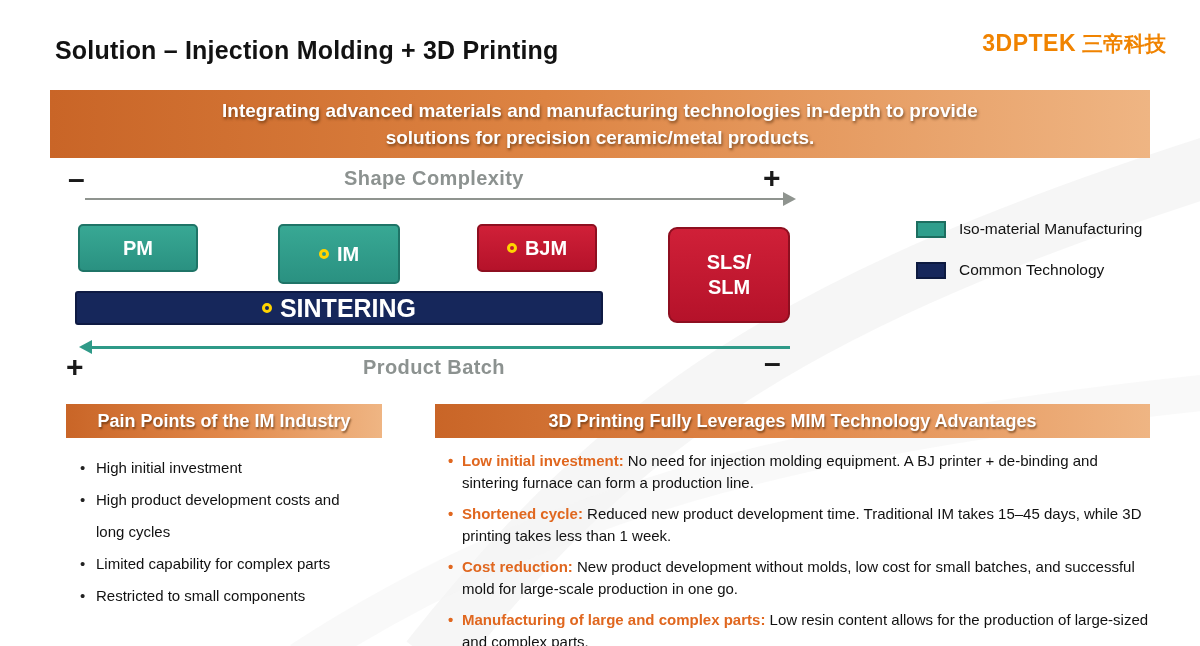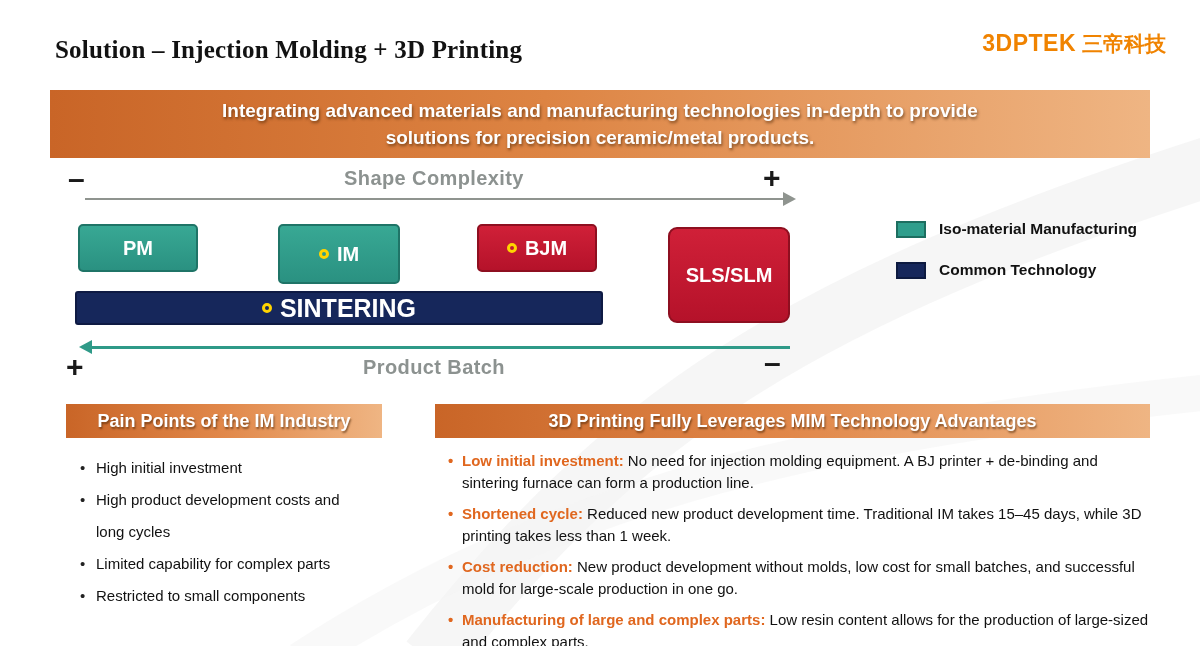--- a/index.html
+++ b/index.html
@@ -9,21 +9,21 @@
     background: #ffffff;
     font-family: "Liberation Sans", sans-serif;
     overflow: hidden;
     color: #111;
   }
 
   .swoosh { position: absolute; left: 0; top: 0; width: 1200px; height: 646px; }
 
   .slide-title {
     position: absolute; left: 55px; top: 36px;
-    font-size: 25px; font-weight: bold; color: #121212; letter-spacing: .2px; font-family: Liberation Serif, serif;
+    font-size: 25px; font-weight: bold; color: #121212; letter-spacing: .2px;
   }
 
   .logo { position: absolute; right: 34px; top: 30px; display: flex; align-items: baseline; gap: 6px; }
   .logo-latin { font-size: 23px; font-weight: bold; color: #f08300; letter-spacing: .5px; }
   .logo-cjk  { font-size: 21px; font-weight: bold; color: #f08300; }
 
   .banner {
     position: absolute; left: 50px; top: 90px; width: 1100px; height: 68px;
     background: linear-gradient(90deg, #c96527 0%, #dd8443 45%, #efb583 100%);
     display: flex; flex-direction: column; justify-content: center;
@@ -58,30 +58,30 @@
     position: absolute; display: flex; align-items: center; justify-content: center;
     color: #fff; font-weight: bold; font-size: 20px; border-radius: 5px;
   }
   .teal { background: linear-gradient(180deg, #38a894 0%, #2a9181 100%); border: 2px solid #1f7467; }
   .red  { background: linear-gradient(180deg, #d02038 0%, #b5122a 100%); border: 2px solid #8e0f20; }
   .navy { background: #16275b; border: 2px solid #0e1a43; }
 
   .box-pm  { left: 78px;  top: 224px; width: 120px; height: 48px; }
   .box-im  { left: 278px; top: 224px; width: 122px; height: 60px; }
   .box-bjm { left: 477px; top: 224px; width: 120px; height: 48px; }
-  .box-sls { left: 668px; top: 227px; width: 122px; height: 96px; border-radius: 9px; line-height: 25px; }
+  .box-sls { left: 668px; top: 227px; width: 122px; height: 96px; border-radius: 9px; flex-direction: column; line-height: 25px; }
   .box-sintering { left: 75px; top: 291px; width: 528px; height: 34px; font-size: 25px; border-radius: 3px; }
 
   .ring {
     display: inline-block; width: 10px; height: 10px; border-radius: 50%;
     border: 3px solid #ffd400; margin-right: 8px; flex: none;
   }
 
   
-  .legend { position: absolute; left: 896px; top: 220px; font-weight: bold; }
+  .legend { position: absolute; left: 916px; top: 220px; }
   .legend-row { display: flex; align-items: center; margin-bottom: 23px; }
   .swatch { width: 30px; height: 17px; margin-right: 13px; flex: none; }
   .sw-teal { background: #2f9e8c; border: 2px solid #1d6e60; }
   .sw-red  { background: #c41730; border: 2px solid #8c0f1f; }
   .sw-navy { background: #16275b; border: 2px solid #0d1a40; }
   .legend-label { font-size: 15.5px; color: #111; }
 
   
   .section-header {
     position: absolute; top: 404px; height: 34px;

